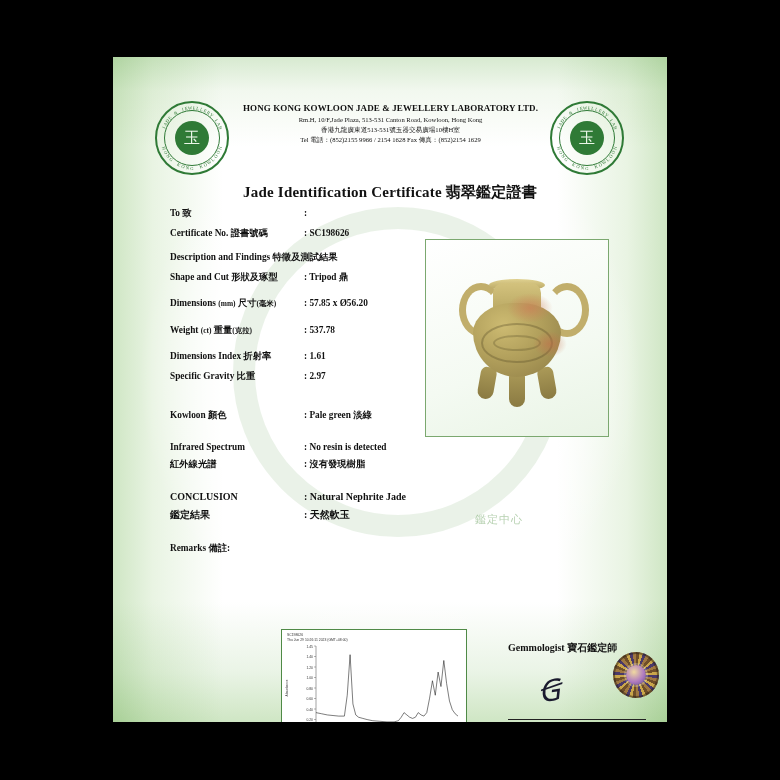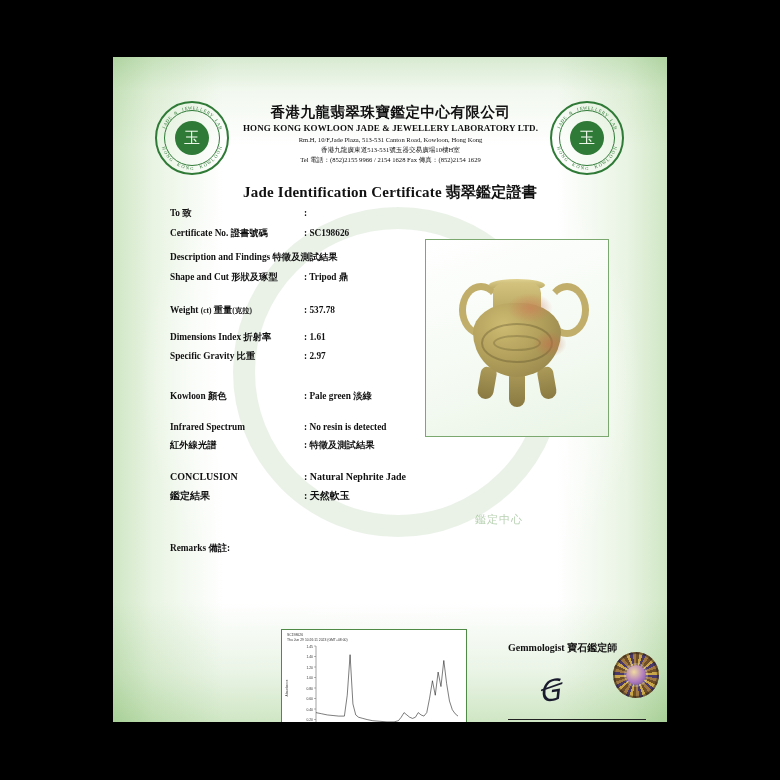--- a/index.html
+++ b/index.html
@@ -443,21 +443,20 @@
             <span style="transform: translate(13.2687px, 26.9062px) rotate(-26.25deg) translate(-50%, -50%);">O</span>
             <span style="transform: translate(17.2073px, 24.5746px) rotate(-35deg) translate(-50%, -50%);">W</span>
             <span style="transform: translate(20.7454px, 21.6709px) rotate(-43.75deg) translate(-50%, -50%);">L</span>
             <span style="transform: translate(23.8006px, 18.2628px) rotate(-52.5deg) translate(-50%, -50%);">O</span>
             <span style="transform: translate(26.3018px, 14.4297px) rotate(-61.25deg) translate(-50%, -50%);">O</span>
             <span style="transform: translate(28.1908px, 10.2606px) rotate(-70deg) translate(-50%, -50%);">N</span>
           </div>
         </div>
 
       <div class="org">
-        <div class="cn-title">香港九龍翡翠珠寶鑑定中心有限公司</div>
         <div class="en-title">HONG KONG KOWLOON JADE &amp; JEWELLERY LABORATORY LTD.</div>
         <div class="addr">Rm.H, 10/F,Jade Plaza, 513-531 Canton Road, Kowloon, Hong Kong</div>
         <div class="addr">香港九龍廣東道513-531號玉器交易廣場10樓H室</div>
         <div class="addr">Tel 電話：(852)2155 9966 / 2154 1628      Fax 傳真：(852)2154 1629</div>
       </div>
 
       <div class="seal right">
         <div class="ring-outer"></div>
         <div class="ring-inner"></div>
         <div class="core">玉</div>
@@ -520,20 +519,28 @@
 
       <div class="section-head">Description and Findings 特徵及測試結果</div>
 
       <div class="row">
         <div class="lbl">Shape and Cut 形狀及琢型</div>
         <div class="val">:  Tripod 鼎</div>
       </div>
 
       <div class="gap-sm"></div>
 
+      <div class="row">
+        <div class="lbl">
+          <span>Dimensions</span>
+          <span class="sm">(mm)</span>
+          <span>尺寸</span><span class="sm">(毫米)</span>
+        </div>
+        <div class="val">:  57.85 x Ø56.20</div>
+      </div>
 
       <div class="gap-sm"></div>
 
       <div class="row">
         <div class="lbl">
           <span>Weight</span>
           <span class="sm">(ct)</span>
           <span>重量</span><span class="sm">(克拉)</span>
         </div>
         <div class="val">:  537.78</div>
@@ -562,21 +569,21 @@
       </div>
 
       <div class="gap-md"></div>
 
       <div class="row">
         <div class="lbl">Infrared Spectrum</div>
         <div class="val">:  No resin is detected</div>
       </div>
       <div class="row">
         <div class="lbl">紅外線光譜</div>
-        <div class="val">:  特徵及測試結果</div>
+        <div class="val">:  沒有發現樹脂</div>
       </div>
 
       <div class="gap-md"></div>
 
       <div class="row conclusion">
         <div class="lbl">CONCLUSION</div>
         <div class="val">:  Natural Nephrite Jade</div>
       </div>
       <div class="row conclusion">
         <div class="lbl">鑑定結果</div>

